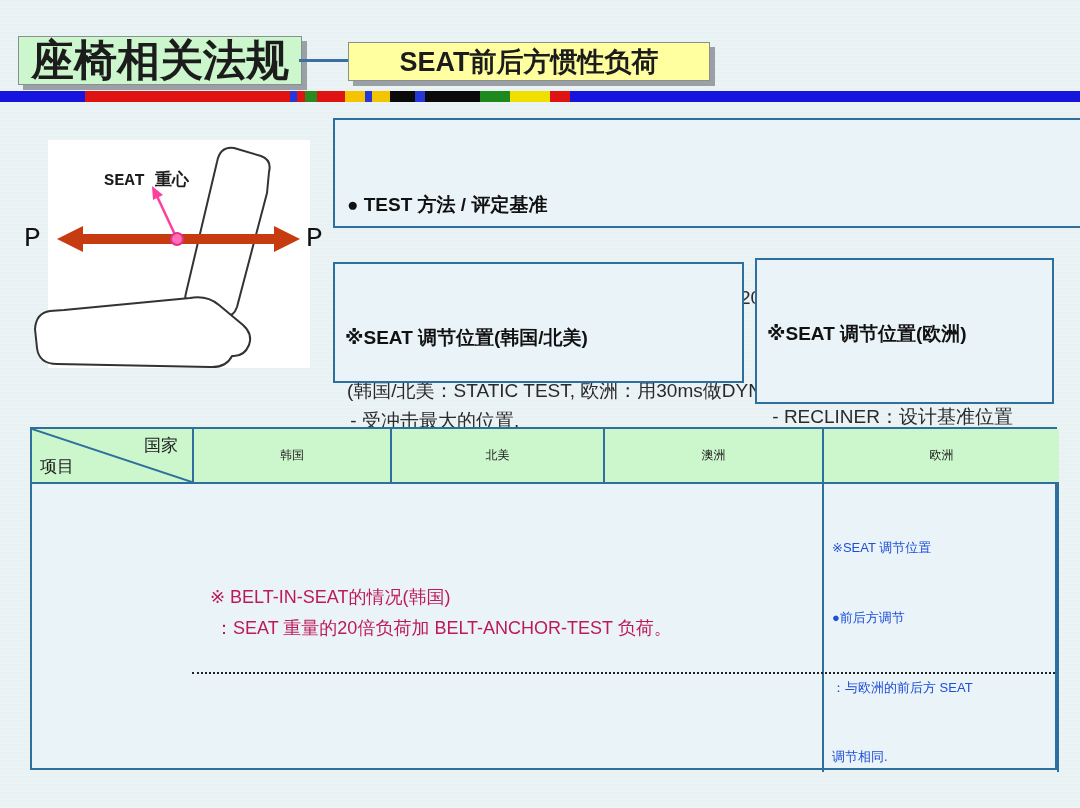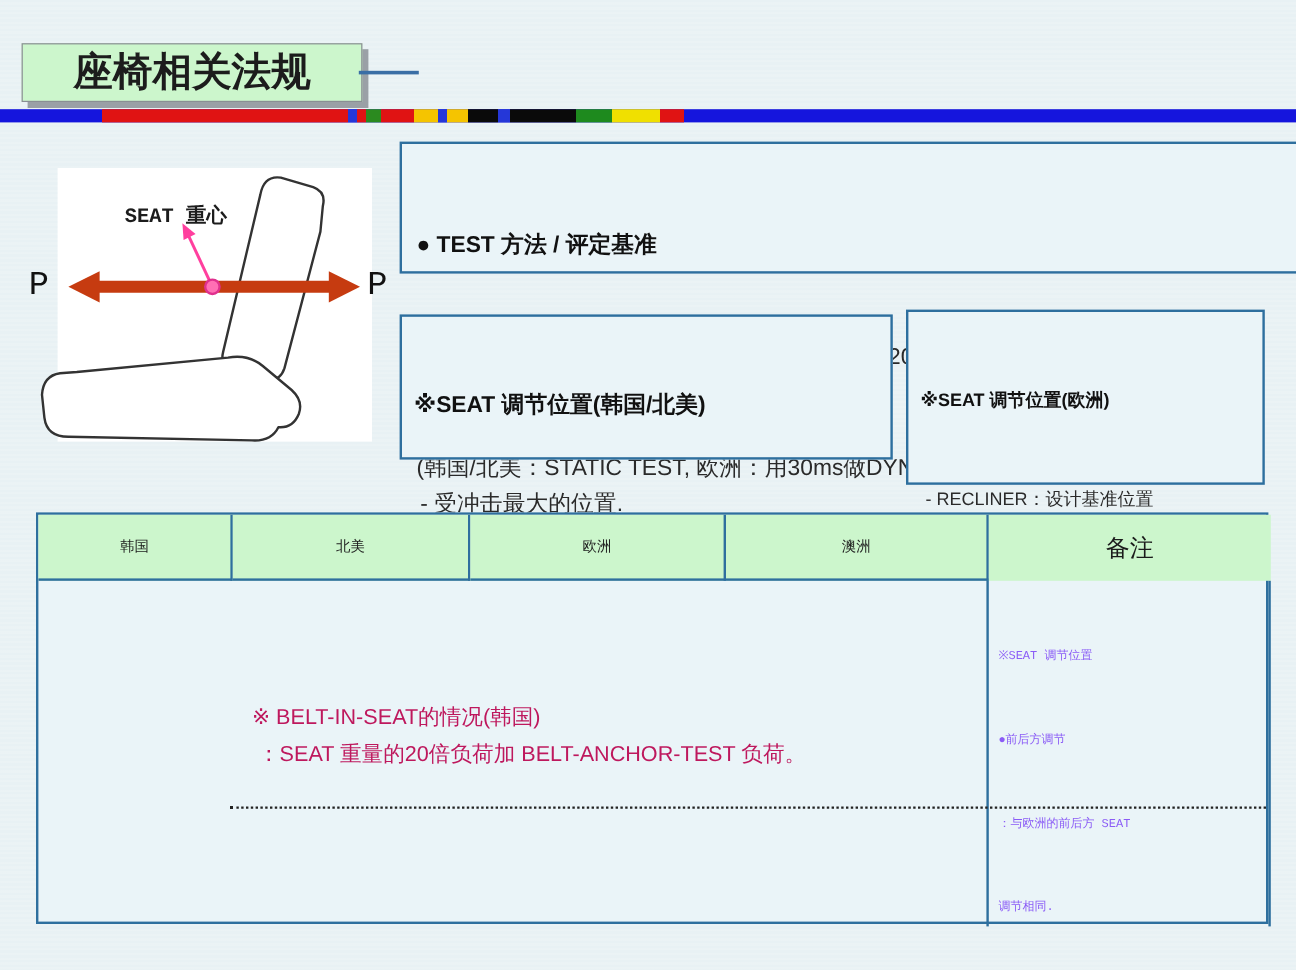--- a/index.html
+++ b/index.html
@@ -16,21 +16,21 @@
     content:"";position:absolute;inset:0;pointer-events:none;opacity:.5;
     background:repeating-linear-gradient(0deg,rgba(255,255,255,.25) 0 2px,transparent 2px 4px);
   }
 
   
   .title-box{
     position:absolute;display:flex;align-items:center;justify-content:center;
     font-weight:bold;border:1px solid #8a8f94;
     box-shadow:5px 5px 0 #9aa0a6;box-sizing:border-box;white-space:nowrap;
   }
-  .title-green{left:18px;top:36px;width:284px;height:49px;font-size:33px;background:var(--title-green,#ccf6cc);}
+  .title-green{left:18px;top:36px;width:284px;height:49px;font-size:43px;background:var(--title-green,#ccf6cc);}
   .title-yellow{left:348px;top:42px;width:362px;height:39px;font-size:27px;background:var(--title-yellow,#ffffa0);}
   .connector{position:absolute;left:299px;top:59px;width:50px;height:3px;background:#3a6ea5;}
 
   .strip{position:absolute;left:0;top:91px;width:1080px;height:11px;background:var(--strip-blue,#1515dd);}
   .strip-colors{
     position:absolute;left:85px;top:0;width:500px;height:100%;
     background:linear-gradient(90deg,
       #e01313 0%, #e01313 41%,
       #2537d8 41%, #2537d8 42.5%,
       #e01313 42.5%, #e01313 44%,
@@ -59,21 +59,21 @@
   
   .info-box{
     position:absolute;box-sizing:border-box;
     background:var(--box-bg,#eaf4f8);
     border:2px solid var(--box-border,#2e6f9e);
     white-space:pre;color:#2a2a2a;
   }
   .info-box .bold{font-weight:bold;color:#111;}
   .test-box{left:333px;top:118px;width:768px;height:110px;padding:7px 12px;font-size:19px;line-height:31px;}
   .kr-box{left:333px;top:262px;width:411px;height:121px;padding:5px 10px;font-size:19px;line-height:27.5px;}
-  .eu-box{left:755px;top:258px;width:299px;height:146px;padding:5px 10px;font-size:15px;line-height:27.5px;}
+  .eu-box{left:755px;top:258px;width:299px;height:146px;padding:5px 10px;font-size:19px;line-height:27.5px;}
 
   
   .reg-table{
     position:absolute;left:30px;top:427px;width:1027px;height:343px;
     display:grid;grid-template-columns:162px 198px 213px 219px 235px;
     grid-template-rows:55px 288px;
     border:2px solid var(--box-border,#2e6f9e);box-sizing:border-box;
     background:var(--box-bg,#eaf4f8);
   }
   .cell{
@@ -86,33 +86,34 @@
   .green-cell{background:var(--table-header-green,#ccf6cc);}
   .head-cell{display:flex;align-items:center;justify-content:center;font-size:12px;}
   .corner-cell .diag{position:absolute;inset:0;width:100%;height:100%;}
   .corner-top{position:absolute;right:14px;top:5px;font-size:17px;}
   .corner-bottom{position:absolute;left:8px;bottom:4px;font-size:17px;}
   .row-label-cell{display:flex;align-items:center;justify-content:center;font-size:20px;}
   .merged-cell{
     grid-column:2/5;display:flex;flex-direction:column;justify-content:center;
     padding:0 10px 30px 16px;font-size:18px;line-height:31px;white-space:pre;color:#be185d;
   }
-  .au-cell{padding:6px 6px 4px 8px;font-size:10px;line-height:23.2px;white-space:pre;color:#8b5cf6;font-family:Liberation Mono, monospace;}
+  .au-cell{padding:6px 6px 4px 8px;font-size:13px;line-height:23.2px;white-space:pre;color:#1d4ed8;}
   .dotted-line{
     position:absolute;left:192px;top:672px;width:863px;height:0;
     border-top:2px dotted #222;pointer-events:none;
   }
 </style>
 </head>
 <body>
 
 <div class="slide">
 
   <div class="title-box title-green">座椅相关法规</div>
   <div class="connector"></div>
+  <div class="title-box title-yellow">SEAT前后方惯性负荷</div>
 
   <div class="strip">
     <div class="strip-colors"></div>
   </div>
 
   <div class="diagram">
     <svg width="312" height="242" viewBox="0 0 312 242">
 
       <rect x="28" y="5" width="262" height="228" fill="#ffffff"></rect>
 
@@ -148,26 +149,32 @@
 
   <div class="info-box eu-box">
     <div class="bold">※SEAT 调节位置(欧洲)</div>
     <div> - RECLINER：设计基准位置</div>
     <div> - LIFTER：设计基准位置</div>
     <div> - H/REST：最上端 LOCK位置</div>
   </div>
 
   <div class="reg-table">
 
+    <div class="cell green-cell corner-cell">
+      <svg class="diag" viewBox="0 0 100 100" preserveAspectRatio="none">
+        <line x1="0" y1="0" x2="100" y2="100" stroke="#2e6f9e" stroke-width="2" vector-effect="non-scaling-stroke"></line>
+      </svg>
+      <span class="corner-top">国家</span>
+      <span class="corner-bottom">项目</span>
+    </div>
     <div class="cell green-cell head-cell">韩国</div>
     <div class="cell green-cell head-cell">北美</div>
+    <div class="cell green-cell head-cell">澳洲</div>
     <div class="cell green-cell head-cell">欧洲</div>
-    <div class="cell green-cell head-cell">澳洲</div>
 
-    <div class="cell row2 green-cell row-label-cell">备注</div>
     <div class="cell row2 merged-cell">
       <div>※ BELT-IN-SEAT的情况(韩国)</div>
       <div> ：SEAT 重量的20倍负荷加 BELT-ANCHOR-TEST 负荷。</div>
     </div>
     <div class="cell row2 au-cell">
       <div>※SEAT 调节位置</div>
       <div>●前后方调节</div>
       <div>：与欧洲的前后方 SEAT</div>
       <div>调节相同.</div>
       

